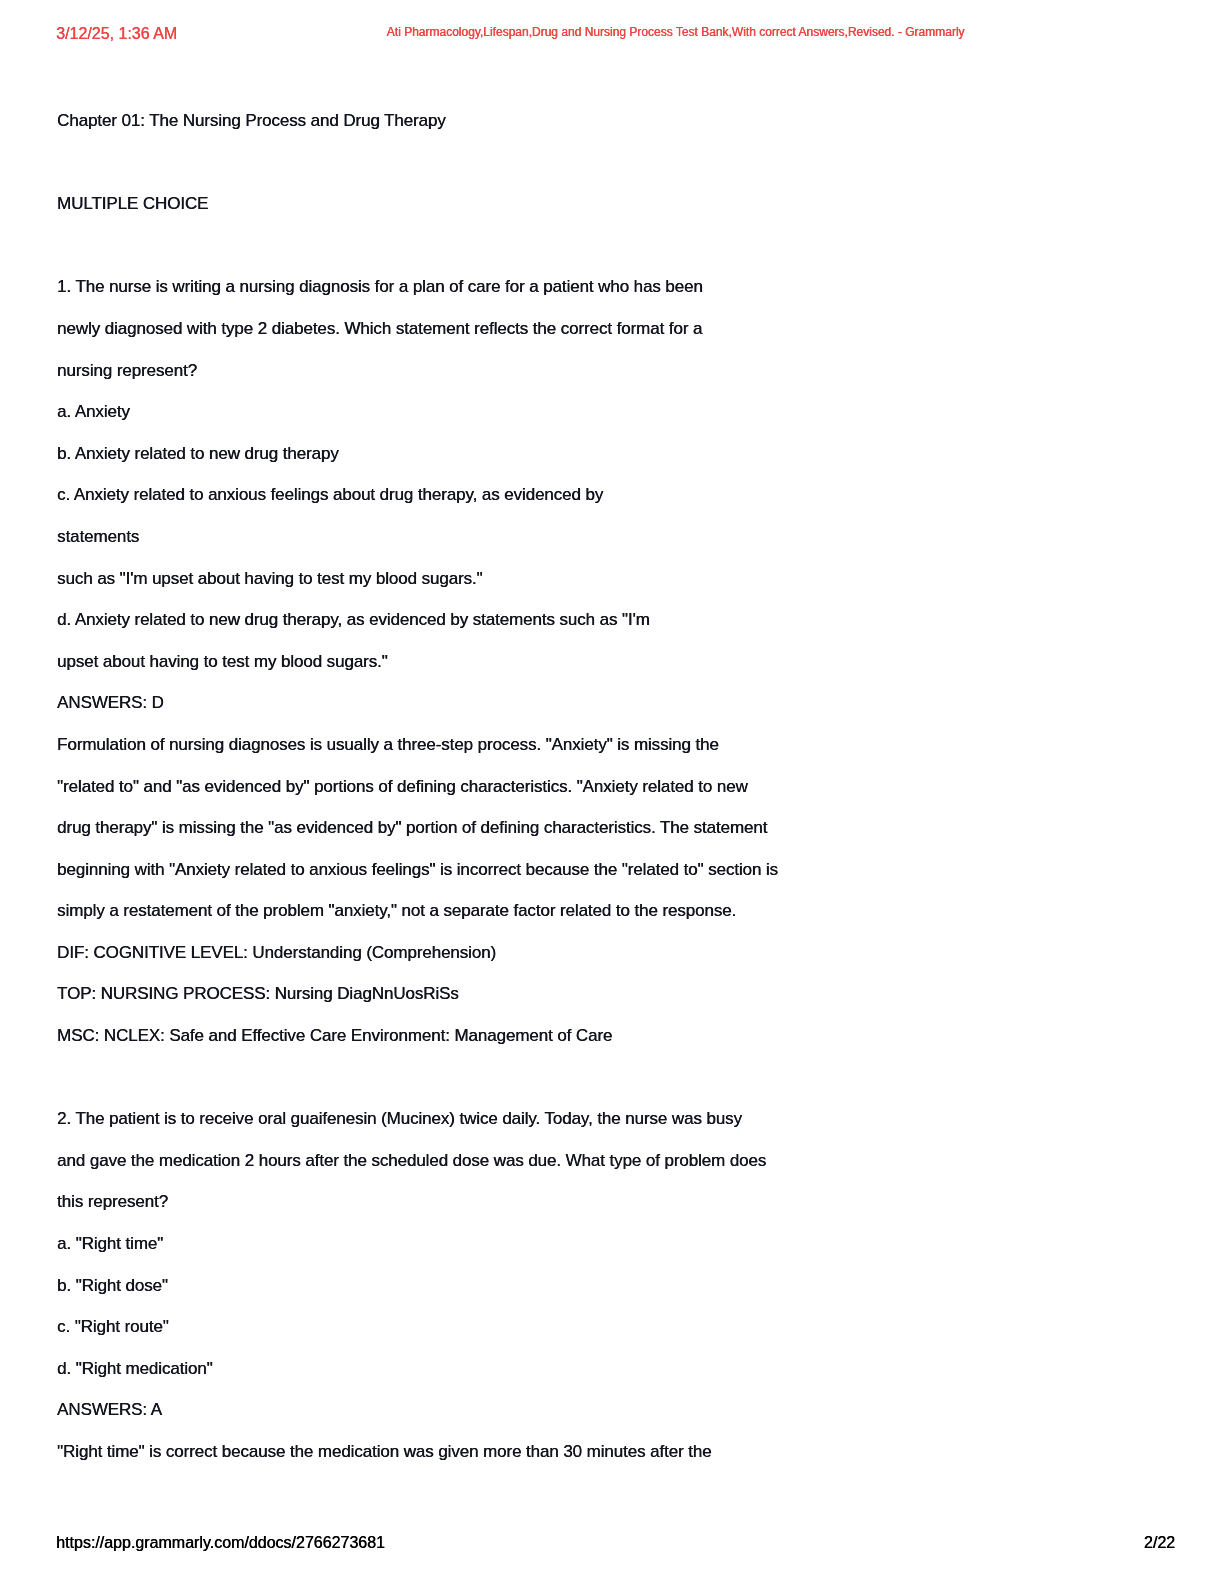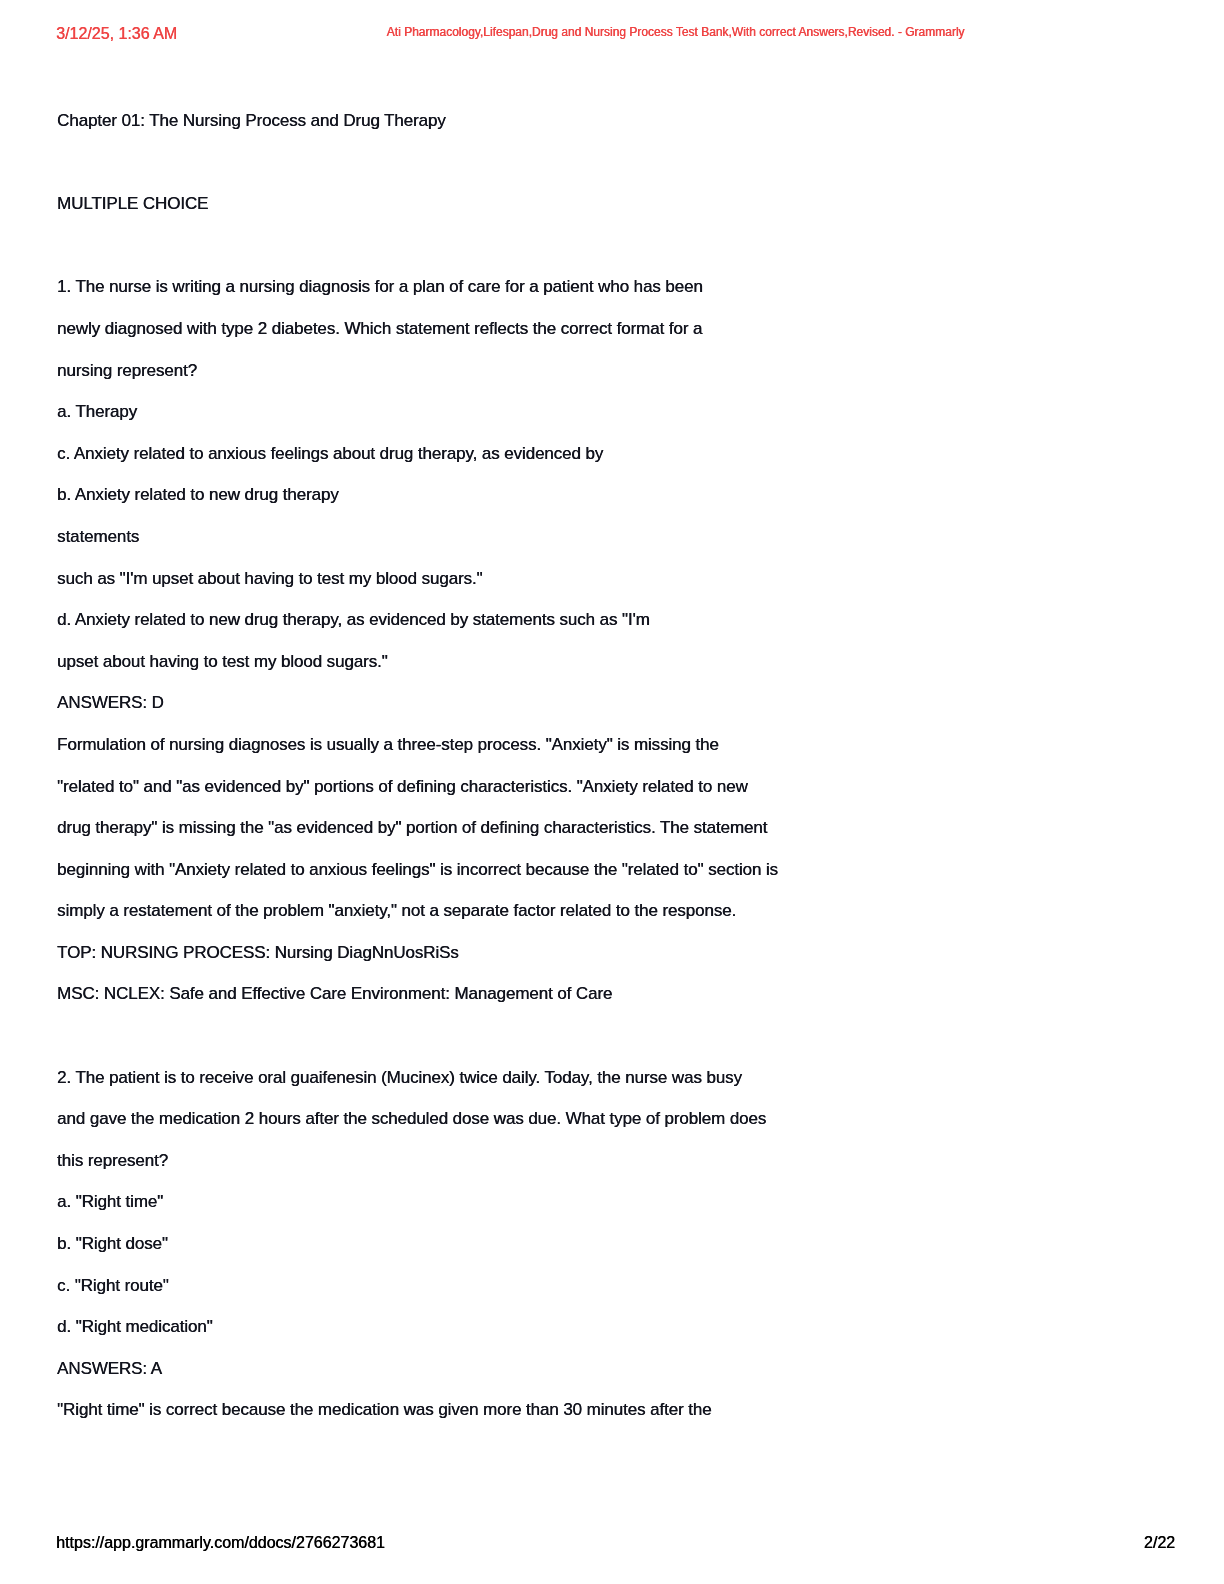--- a/index.html
+++ b/index.html
@@ -80,33 +80,34 @@
   </div>
 
   <div class="doc-body">
     <div class="line">Chapter 01: The Nursing Process and Drug Therapy</div>
     <div class="line"></div>
     <div class="line">MULTIPLE CHOICE</div>
     <div class="line"></div>
     <div class="line">1. The nurse is writing a nursing diagnosis for a plan of care for a patient who has been</div>
     <div class="line">newly diagnosed with type 2 diabetes. Which statement reflects the correct format for a</div>
     <div class="line">nursing represent?</div>
-    <div class="line">a. Therapy</div>
+    <div class="line">a. Anxiety</div>
+    <div class="line">b. Anxiety related to new drug therapy</div>
     <div class="line">c. Anxiety related to anxious feelings about drug therapy, as evidenced by</div>
-    <div class="line">b. Anxiety related to new drug therapy</div>
     <div class="line">statements</div>
     <div class="line">such as "I'm upset about having to test my blood sugars."</div>
     <div class="line">d. Anxiety related to new drug therapy, as evidenced by statements such as "I'm</div>
     <div class="line">upset about having to test my blood sugars."</div>
     <div class="line">ANSWERS: D</div>
     <div class="line">Formulation of nursing diagnoses is usually a three-step process. "Anxiety" is missing the</div>
     <div class="line">"related to" and "as evidenced by" portions of defining characteristics. "Anxiety related to new</div>
     <div class="line">drug therapy" is missing the "as evidenced by" portion of defining characteristics. The statement</div>
     <div class="line">beginning with "Anxiety related to anxious feelings" is incorrect because the "related to" section is</div>
     <div class="line">simply a restatement of the problem "anxiety," not a separate factor related to the response.</div>
+    <div class="line">DIF: COGNITIVE LEVEL: Understanding (Comprehension)</div>
     <div class="line">TOP: NURSING PROCESS: Nursing DiagNnUosRiSs</div>
     <div class="line">MSC: NCLEX: Safe and Effective Care Environment: Management of Care</div>
     <div class="line"></div>
     <div class="line">2. The patient is to receive oral guaifenesin (Mucinex) twice daily. Today, the nurse was busy</div>
     <div class="line">and gave the medication 2 hours after the scheduled dose was due. What type of problem does</div>
     <div class="line">this represent?</div>
     <div class="line">a. "Right time"</div>
     <div class="line">b. "Right dose"</div>
     <div class="line">c. "Right route"</div>
     <div class="line">d. "Right medication"</div>

